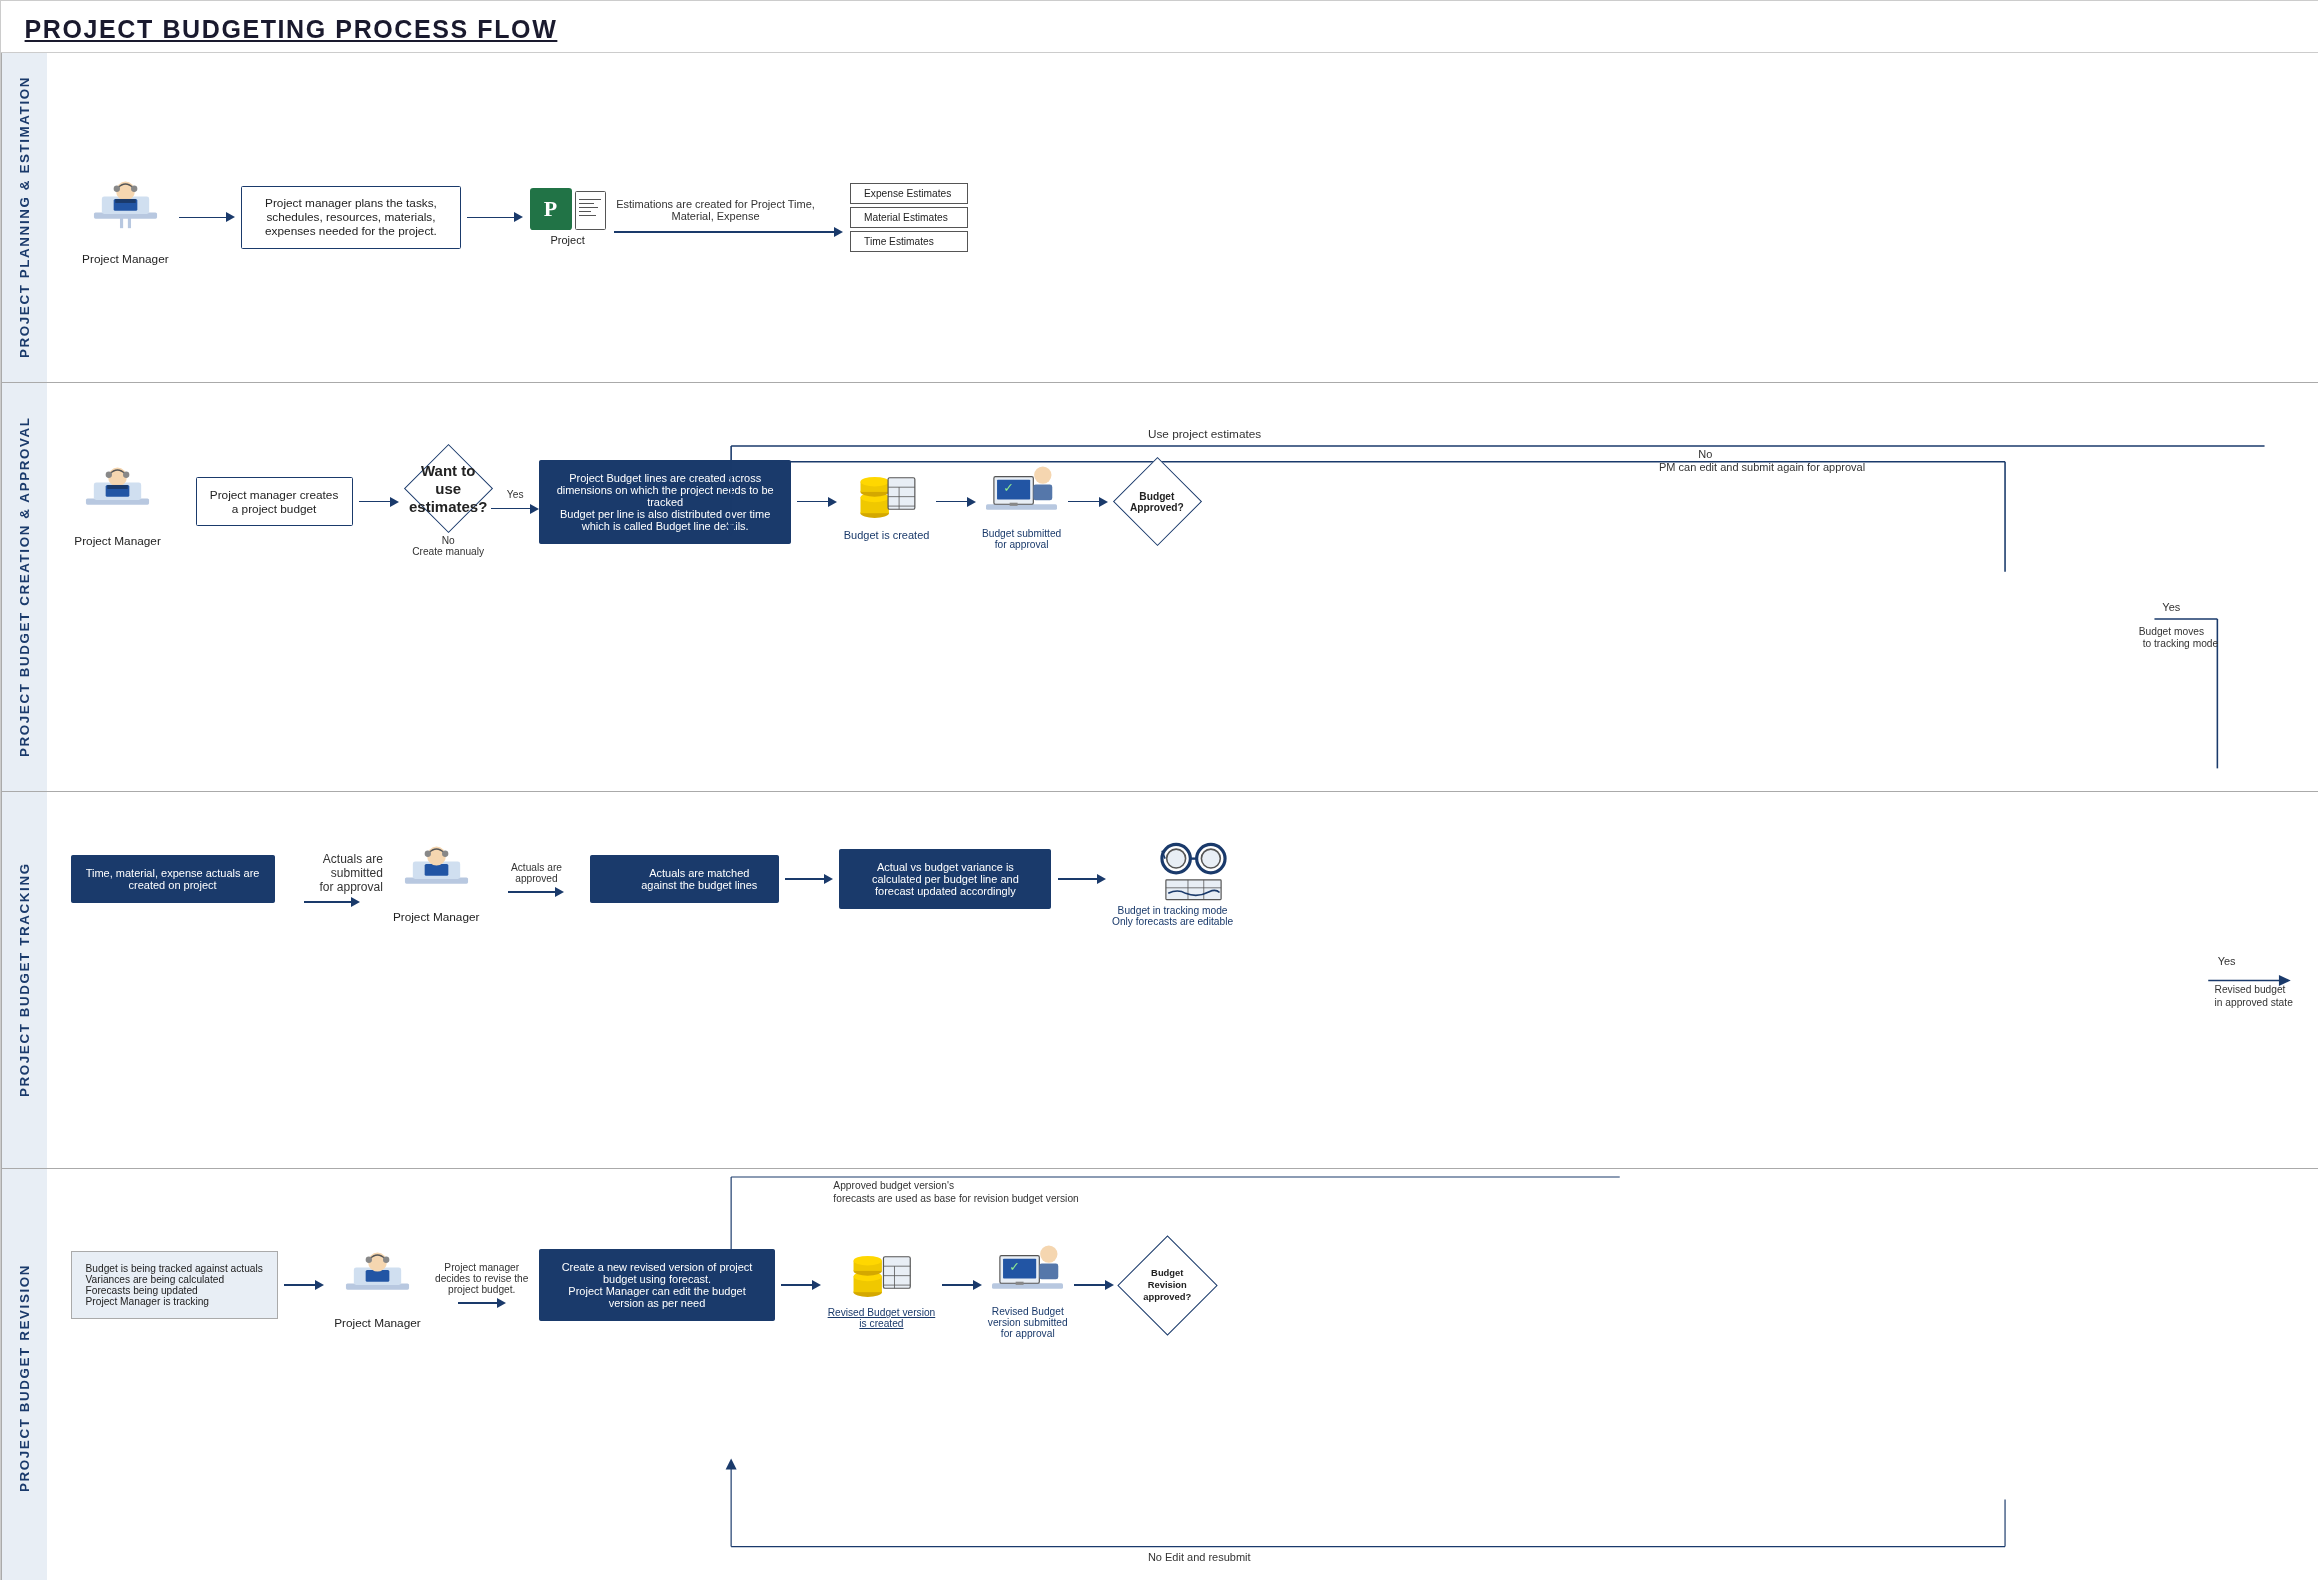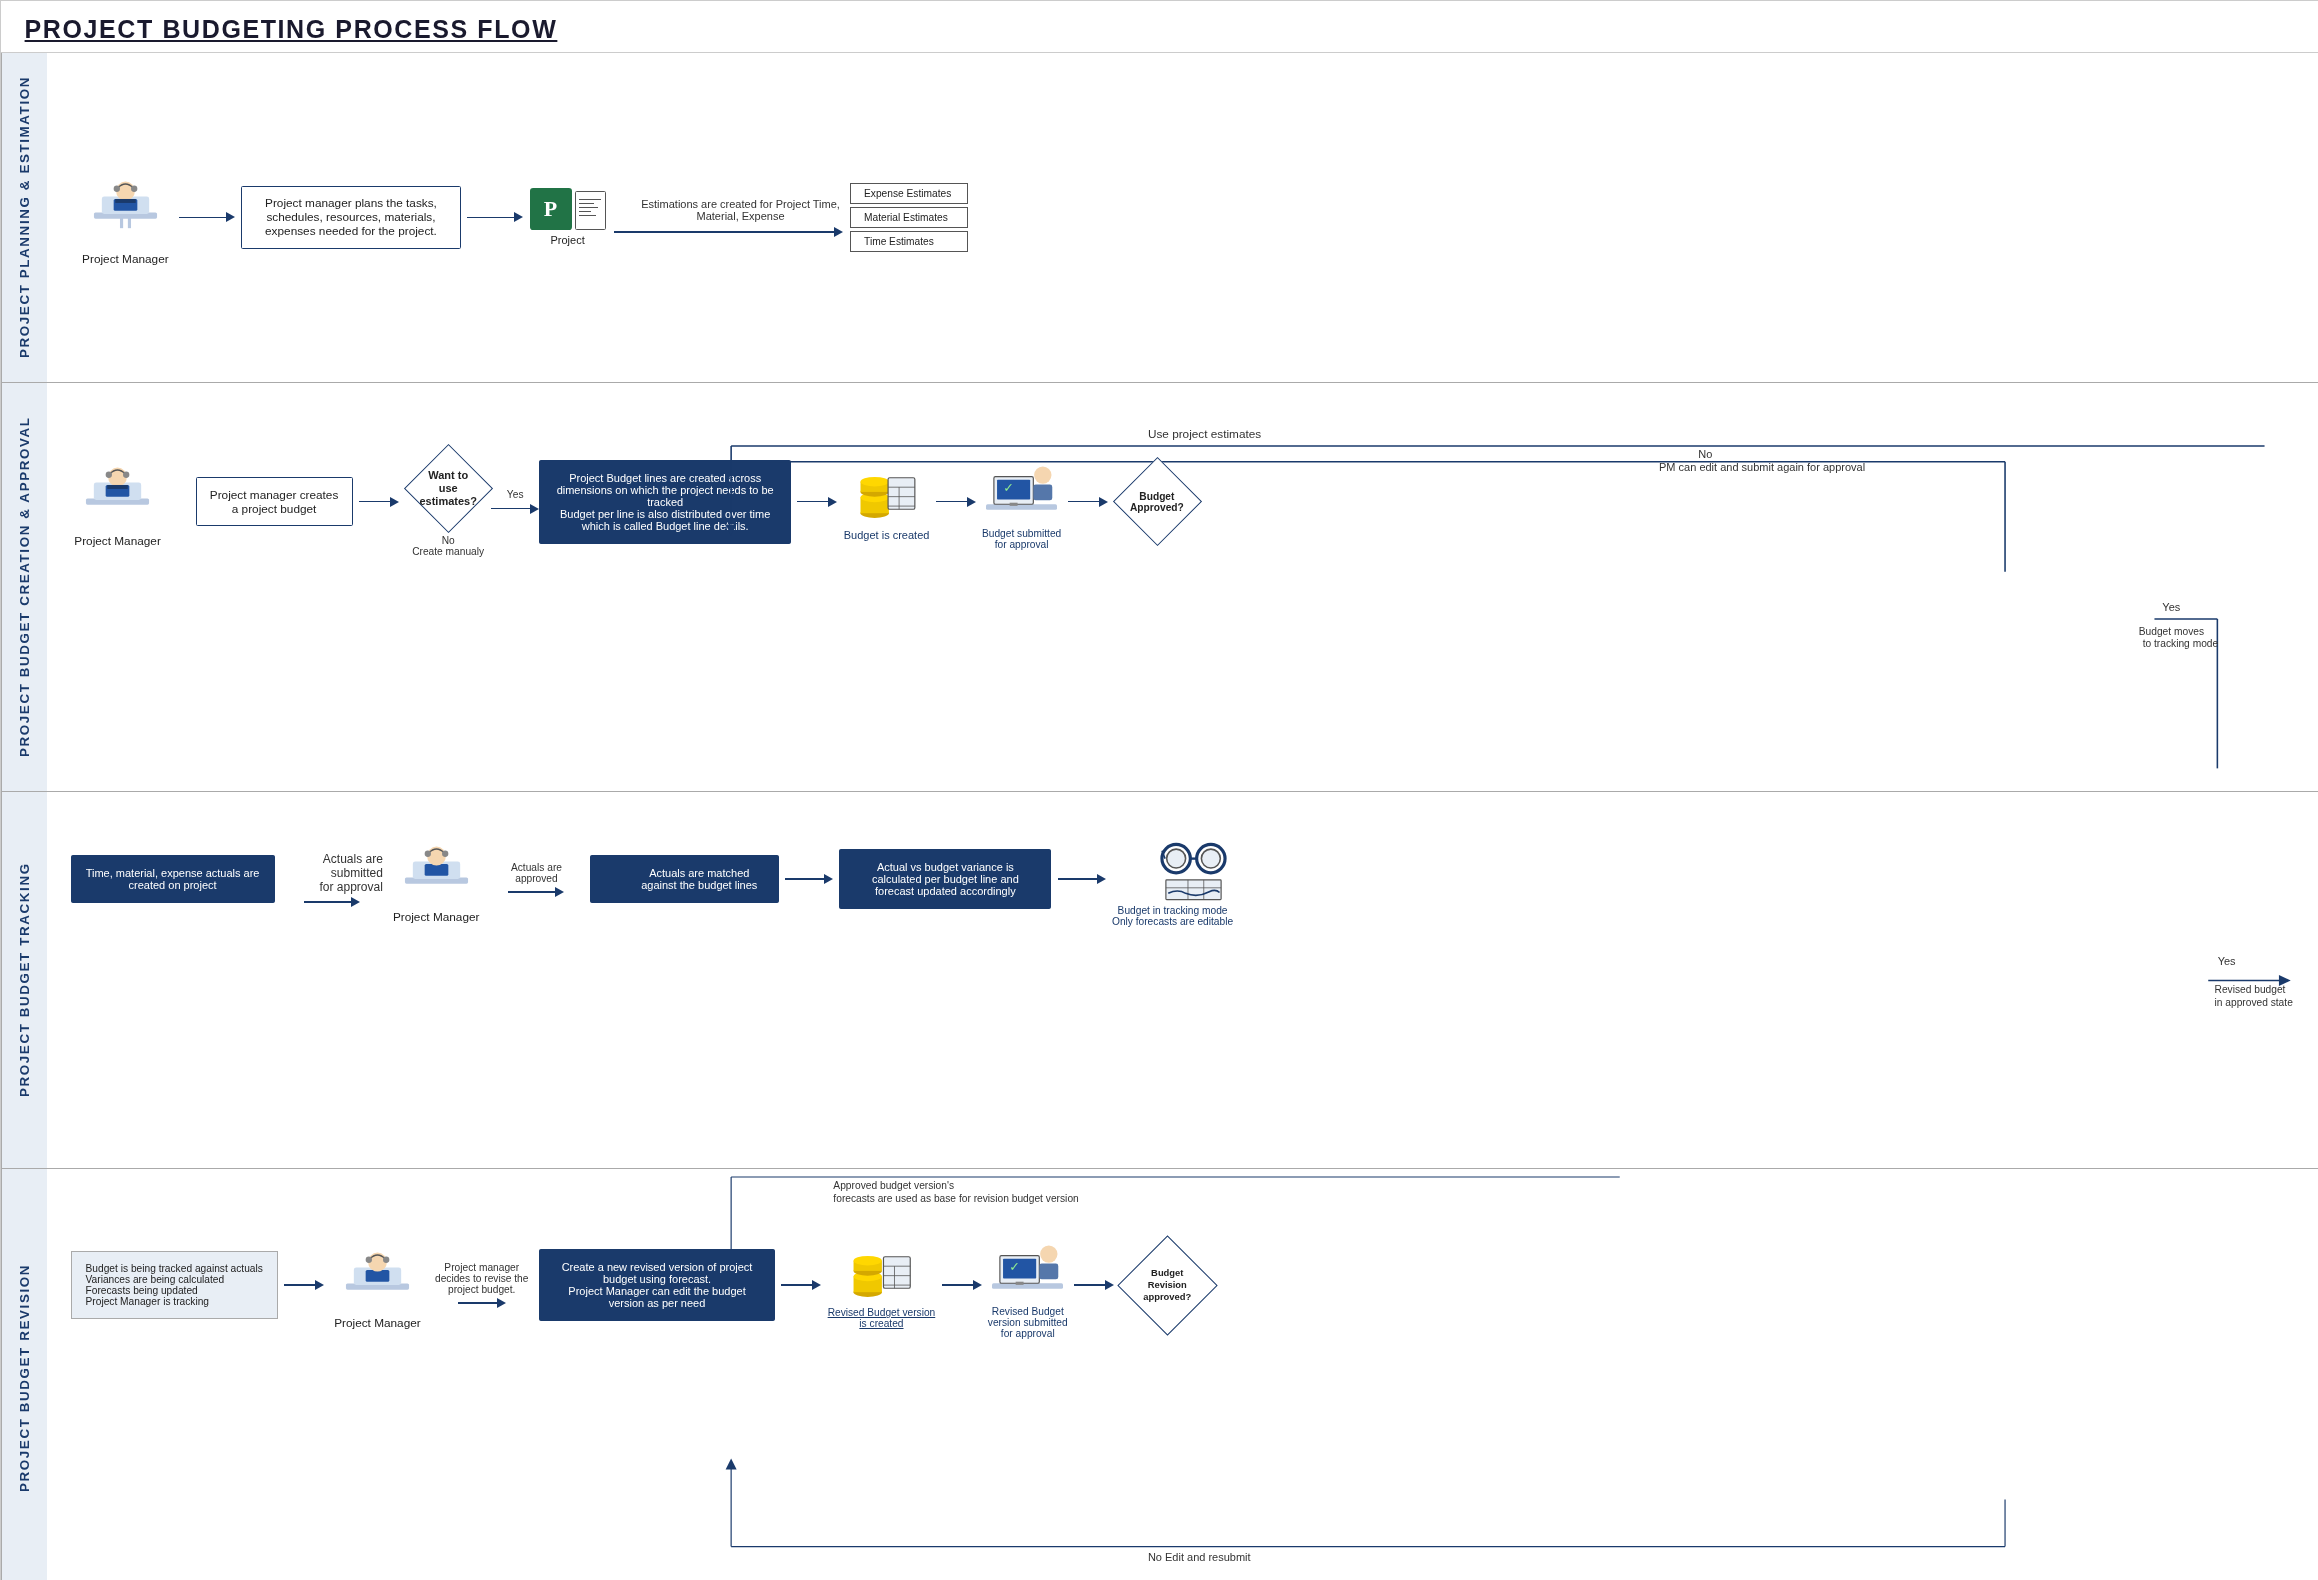--- a/index.html
+++ b/index.html
@@ -268,21 +268,21 @@
                 <div style="width:22px;height:1.6px;background:#555;margin-top:3.1px;"></div>
                 <div style="width:15.7px;height:1.6px;background:#555;"></div>
                 <div style="width:19px;height:1.6px;background:#555;"></div>
                 <div style="width:12.6px;height:1.6px;background:#555;"></div>
                 <div style="width:17.3px;height:1.6px;background:#555;"></div>
               </div>
             </div>
             <div style="font-size:11px;color:#222;margin-top:3.9px;text-align:center;">Project</div>
           </div>
 
-          <div style="display:flex;flex-direction:column;align-items:flex-end;margin:0 7.9px;">
+          <div style="display:flex;flex-direction:column;align-items:flex-start;margin:0 7.9px;">
             <div style="font-size:11px;color:#333;text-align:center;max-width:204px;margin-bottom:4.7px;">Estimations are created for Project Time, Material, Expense</div>
             <div style="display:flex;align-items:center;">
               <div class="arrow-line" style="width:220px;"></div>
               <div class="arrow-head"></div>
             </div>
           </div>
 
           <div class="stacked-docs">
             <div class="stacked-doc">Expense Estimates</div>
             <div class="stacked-doc">Material Estimates</div>
@@ -342,21 +342,21 @@
           </div>
 
           <div class="arrow">
             <div class="arrow-line" style="width:31px;"></div>
             <div class="arrow-head"></div>
           </div>
 
           <div class="diamond-container">
             <div style="position:relative;width:86px;height:86px;display:flex;align-items:center;justify-content:center;">
               <div style="width:63px;height:63px;background:#fff;border:1.6px solid #1a3a6b;transform:rotate(45deg);position:absolute;top:11.8px;left:11.8px;"></div>
-              <div style="position:relative;z-index:1;font-size:11px;color:#222;font-weight:bold;text-align:center;line-height:1.2;">Want to<br>use<br>estimates?</div>
+              <div style="position:relative;z-index:1;font-size:15px;color:#222;font-weight:bold;text-align:center;line-height:1.2;">Want to<br>use<br>estimates?</div>
             </div>
 
             <div style="font-size:10.2px;color:#333;text-align:center;margin-top:3.9px;">No<br>Create manualy</div>
           </div>
 
           <div style="display:flex;flex-direction:column;align-items:center;">
             <div style="font-size:10.2px;color:#333;margin-bottom:3.1px;">Yes</div>
             <div style="display:flex;align-items:center;">
               <div class="arrow-line" style="width:39px;"></div>
               <div class="arrow-head"></div>

